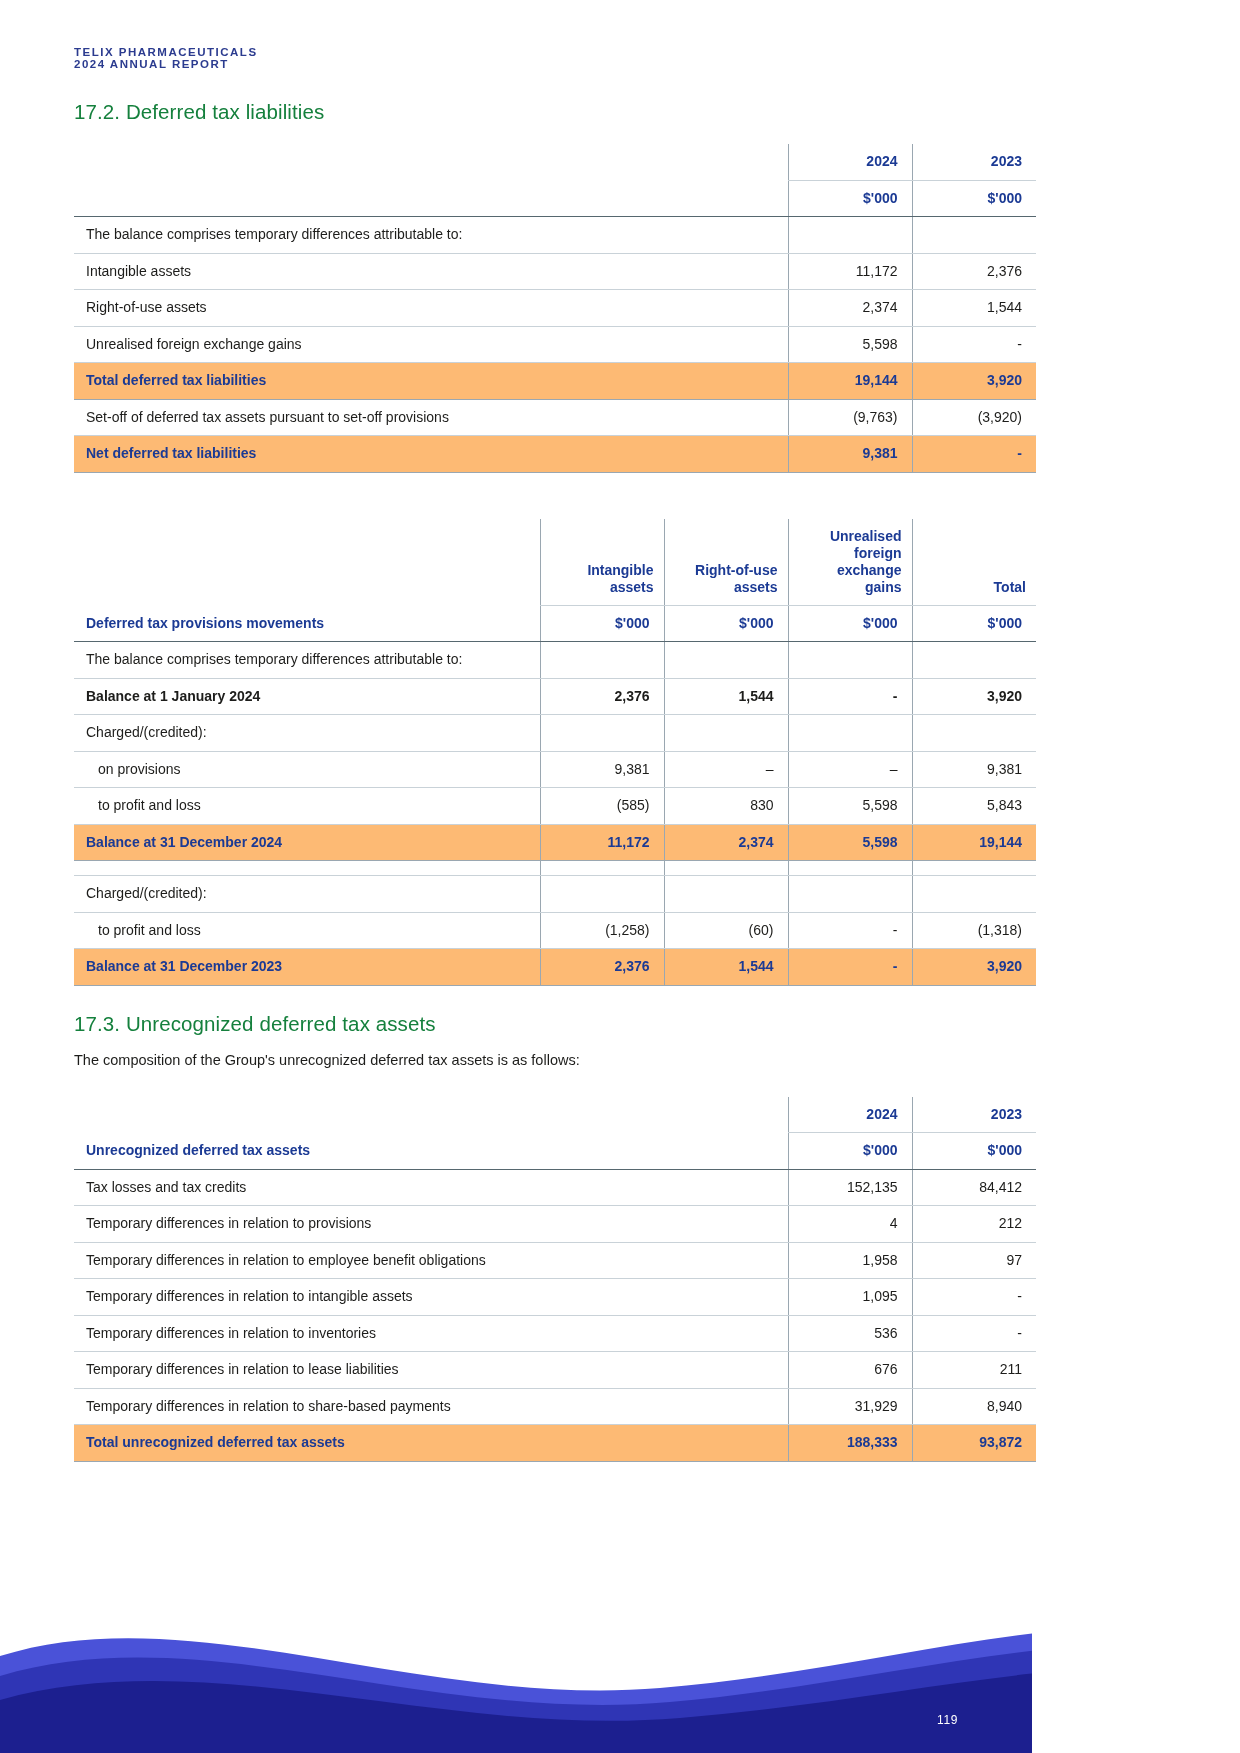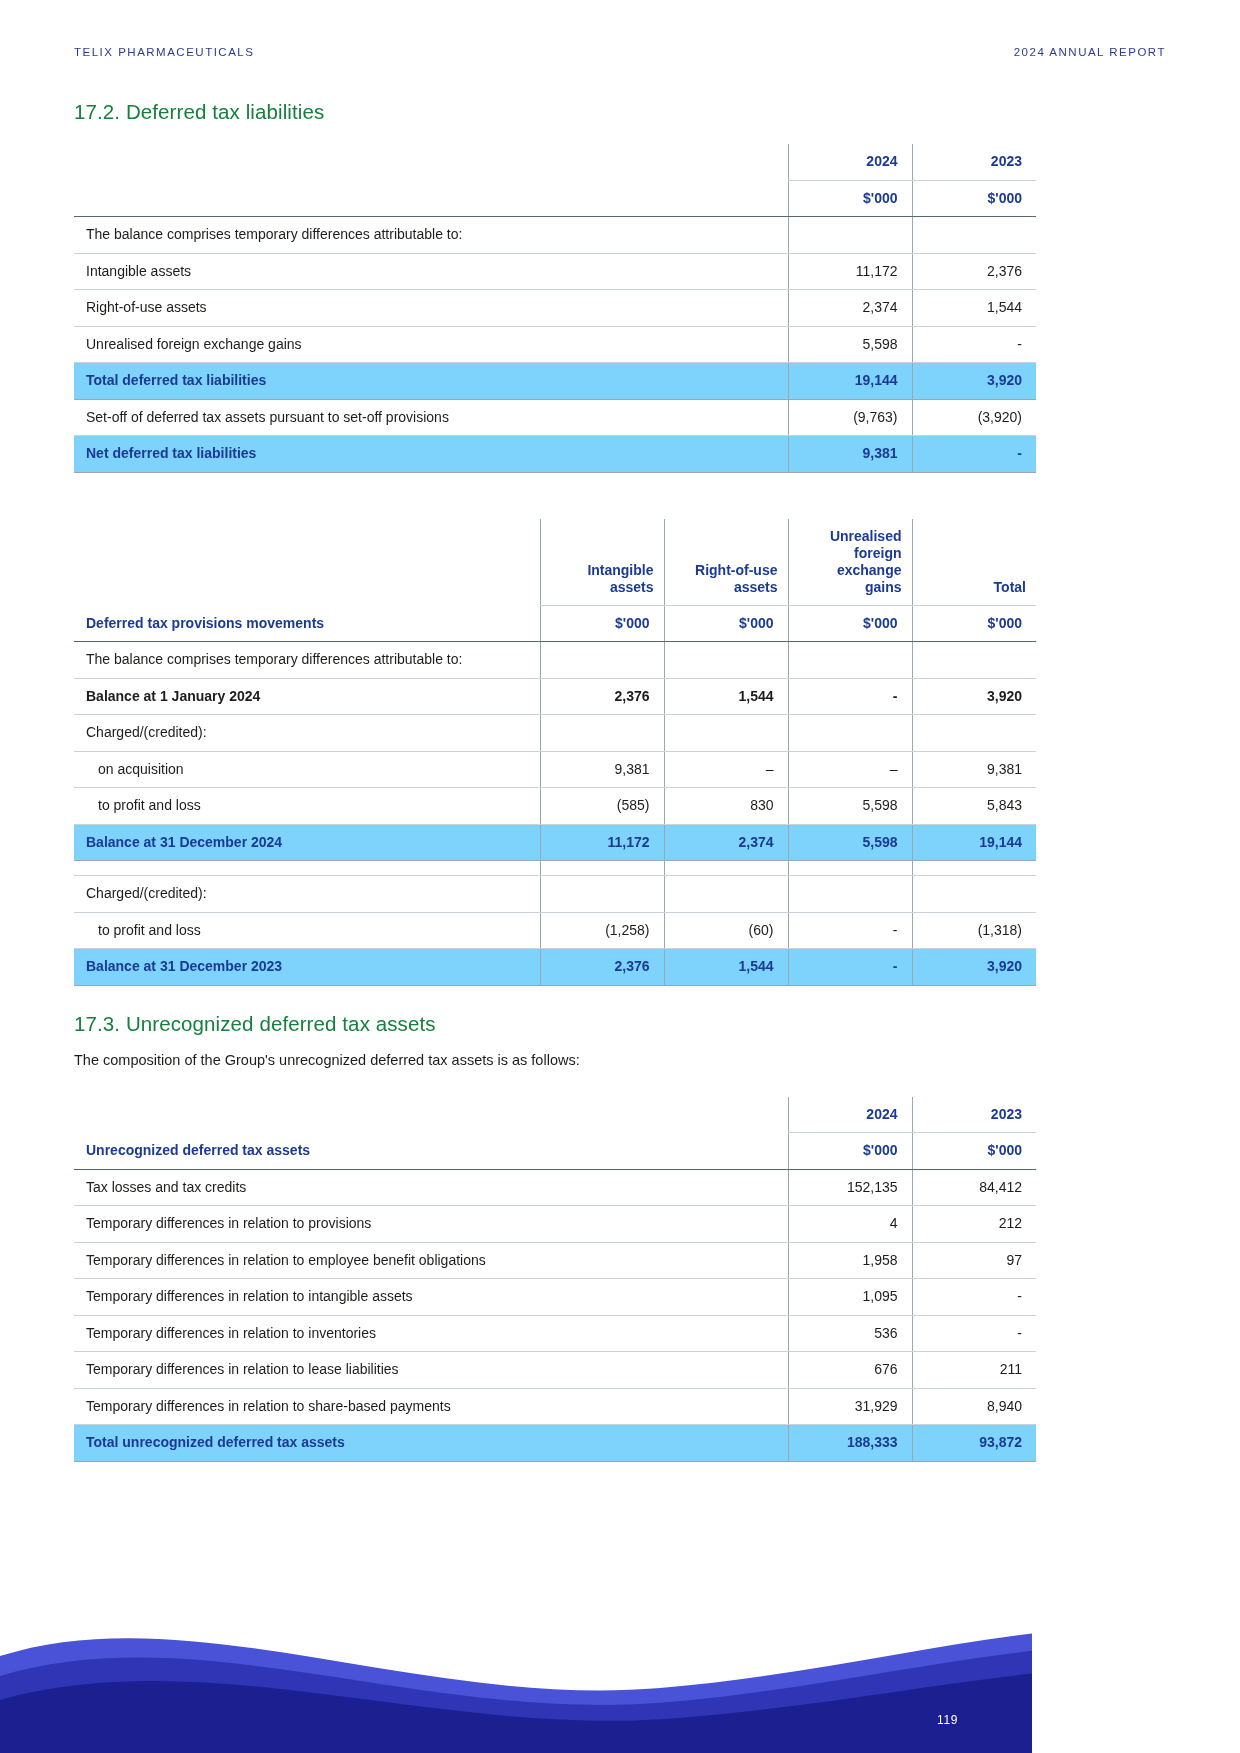--- a/index.html
+++ b/index.html
@@ -26,22 +26,23 @@
   .run-head {
     position: absolute;
     top: 46px;
     left: 74px;
     right: 74px;
     display: flex;
     justify-content: space-between;
     align-items: baseline;
     font-size: 11.5px;
     letter-spacing: 1.5px;
-    font-weight: 400;
+    font-weight: 700;
     color: #2b3b8f;
+    flex-direction: column;
   }
   .run-head .right { text-align: left; }
 
   
   .content {
     position: absolute;
     top: 100px;
     left: 74px;
     width: 962px;
   }
@@ -106,21 +107,21 @@
     border-left: 1px solid #9aa7b1;
     text-align: right;
   }
   td.hdr-blank { border-bottom: none; }
 
   
   tr.thickunder > td { border-bottom: 1px solid #56676f; }
 
   
   tr.hl > td {
-    background: #7dd3fc;
+    background: #fdba74;
     color: #1b3a94;
     font-weight: bold;
     border-bottom: 1px solid #9aa7b1;
     border-top: 1px solid #9aa7b1;
   }
   tr.hl > td.lbl { border-left: none; }
 
   
   tr.bold > td { font-weight: bold; }
 
@@ -380,21 +381,21 @@
             </td>
           <td class="val">
               <div class="cell num"></div>
             </td>
           <td class="val">
               <div class="cell num"></div>
             </td>
         </tr>
         <tr>
           <td class="lbl">
-              <div class="cell indent">on acquisition</div>
+              <div class="cell indent">on provisions</div>
             </td>
           <td class="val">
               <div class="cell num">9,381</div>
             </td>
           <td class="val">
               <div class="cell num">–</div>
             </td>
           <td class="val">
               <div class="cell num">–</div>
             </td>

